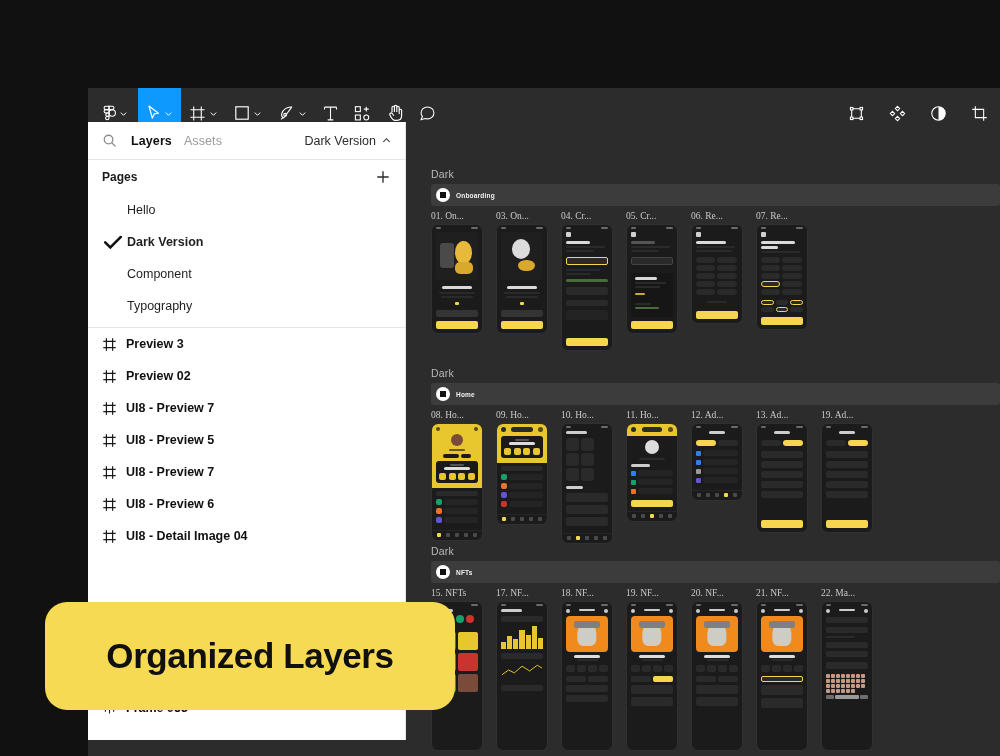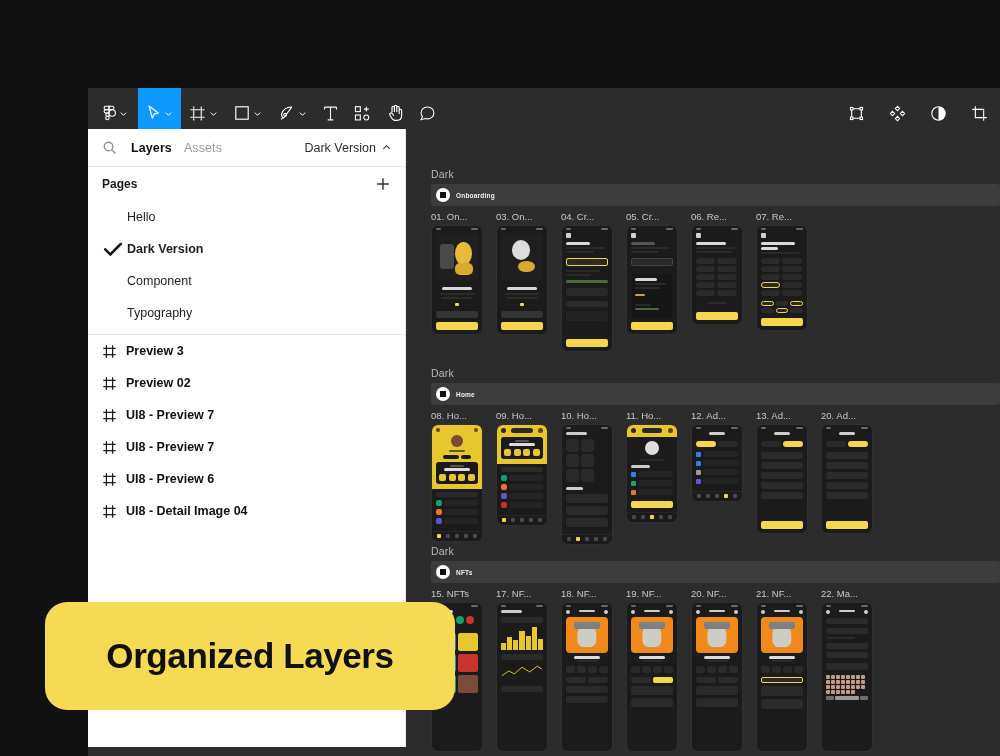--- a/index.html
+++ b/index.html
@@ -31,21 +31,21 @@
   }
   .tool.first { padding-left: 14px; padding-right: 10px; }
   .tool.active { background: #0d99ff; }
   .tool .caret { width: 9px; height: 9px; flex: none; }
   .tool svg { display: block; }
   .tool-spacer { flex: 1 1 auto; }
   .tool-right { padding: 0 12px; }
 
   
   .left-panel {
-    position: absolute; left: 0; top: 41px;
+    position: absolute; left: 0; top: 34px;
     width: 318px; height: 618px;
     background: #ffffff;
     border-right: 1px solid #e5e5e5;
     overflow: hidden;
   }
   .panel-tabs {
     height: 38px; display: flex; align-items: center;
     padding: 0 14px; gap: 12px;
     border-bottom: 1px solid #e6e6e6;
   }
@@ -102,21 +102,21 @@
     display: flex; align-items: center; padding-left: 5px; gap: 6px;
   }
   .sec-dot {
     width: 14px; height: 14px; border-radius: 50%; background: #fff;
     display: flex; align-items: center; justify-content: center; flex: none;
   }
   .sec-dot i { width: 6px; height: 6px; background: #111; display: block; }
   .sec-bar .nm { font-size: 6.5px; font-weight: bold; color: #f0f0f0; letter-spacing: .2px; }
 
   .frames-row { display: flex; gap: 0; margin-left: 25px; margin-top: 5px; }
-  .frame-col { width: 65px; flex: none; }
+  .frame-col { width: 65px; flex: none; font-family: Liberation Serif, serif; }
   .frame-label {
     font-size: 9.5px; color: #c9c9c9; margin-bottom: 3px;
     white-space: nowrap; overflow: hidden;
   }
   .phone {
     width: 52px; border-radius: 7px; background: #1b1b1b;
     border: 1px solid #303030; overflow: hidden; position: relative;
   }
   .ph-status {
     height: 5px; display: flex; align-items: center; justify-content: space-between;
@@ -407,20 +407,28 @@
         </span>
         <span>Preview 02</span>
       </div>
       <div class="layer-row">
         <span class="lic">
           <svg viewBox="0 0 15 15" fill="none" stroke="currentColor" stroke-width="1.2">
               <path d="M4.4 1.3v12.4M10.6 1.3v12.4M1.3 4.4h12.4M1.3 10.6h12.4"></path>
             </svg>
         </span>
         <span>UI8 - Preview 7</span>
+      </div>
+      <div class="layer-row">
+        <span class="lic">
+          <svg viewBox="0 0 15 15" fill="none" stroke="currentColor" stroke-width="1.2">
+              <path d="M4.4 1.3v12.4M10.6 1.3v12.4M1.3 4.4h12.4M1.3 10.6h12.4"></path>
+            </svg>
+        </span>
+        <span>UI8 - Preview 5</span>
       </div>
       <div class="layer-row">
         <span class="lic">
           <svg viewBox="0 0 15 15" fill="none" stroke="currentColor" stroke-width="1.2">
               <path d="M4.4 1.3v12.4M10.6 1.3v12.4M1.3 4.4h12.4M1.3 10.6h12.4"></path>
             </svg>
         </span>
         <span>UI8 - Preview 7</span>
       </div>
       <div class="layer-row">
@@ -871,21 +879,21 @@
                 <div class="bar" style="height:7px;margin-bottom:3px"></div>
                 <div class="bar" style="height:7px;margin-bottom:3px"></div>
                 <div class="bar" style="height:7px;margin-bottom:3px"></div>
                 <div class="bar" style="height:7px;margin-bottom:22px"></div>
                 <div class="bar y" style="height:8px"></div>
               </div>
             </div>
           </div>
 
           <div class="frame-col">
-            <div class="frame-label">20. Ad...</div>
+            <div class="frame-label">19. Ad...</div>
             <div class="phone">
               <div class="ph-status">
                   <span class="s1"></span>
                   <span class="s2"></span>
                 </div>
               <div class="ph-body">
                 <div style="display:flex;justify-content:center;margin-bottom:4px">
                     <div class="bar tiny" style="width:40%;height:3px;background:#ccc"></div>
                   </div>
                 <div style="display:flex;gap:2px;margin-bottom:5px">

